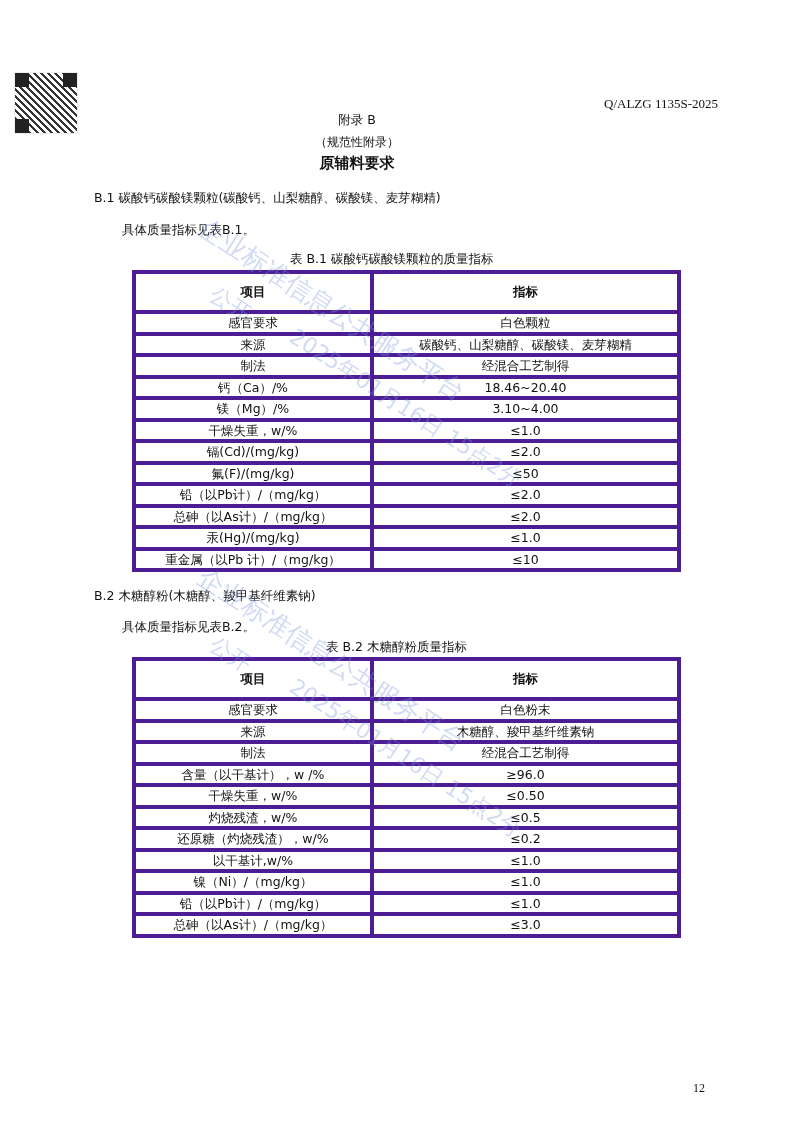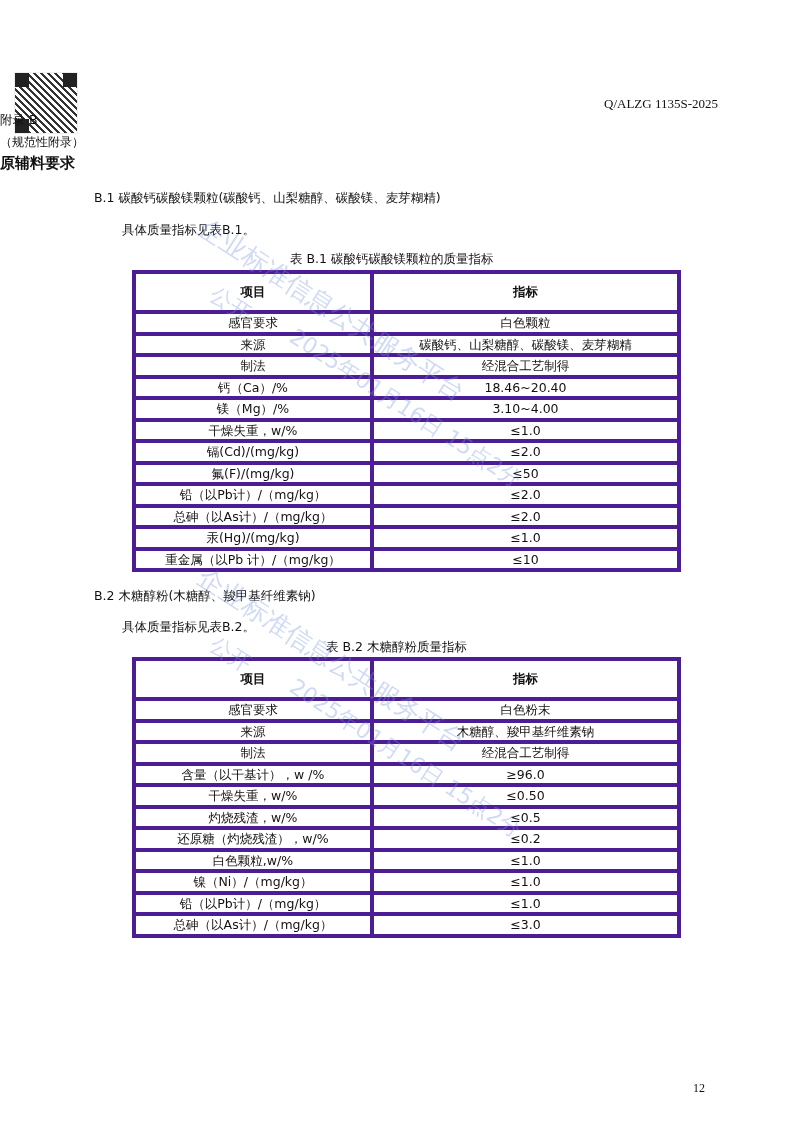--- a/index.html
+++ b/index.html
@@ -6,21 +6,21 @@
   body{width:794px;height:1123px;position:relative;overflow:hidden;font-family:"DejaVu Sans",sans-serif;color:#111;}
   .qr{position:absolute;left:14px;top:72px;width:62px;height:60px;
       background:
         linear-gradient(#222,#222) 0 0/14px 14px no-repeat,
         linear-gradient(#222,#222) 48px 0/14px 14px no-repeat,
         linear-gradient(#222,#222) 0 46px/14px 14px no-repeat,
         repeating-linear-gradient(45deg,#333 0 2px,#fff 2px 5px),
         repeating-linear-gradient(-45deg,#444 0 2px,transparent 2px 6px);
       border:1px solid #eee;}
   .std-no{position:absolute;right:76px;top:96px;font-family:"Liberation Serif",serif;font-size:13px;}
-  .center{position:absolute;left:0;width:714px;text-align:left;}
+  .center{position:absolute;left:0;width:714px;text-align:center;}
   .appendix{top:112px;font-size:12.5px;}
   .normative{top:134px;font-size:12px;}
   .main-title{top:154px;font-size:15px;font-weight:bold;}
   .sec{position:absolute;left:94px;font-size:12.5px;}
   .para{position:absolute;left:122px;font-size:12.5px;}
   .tcap{position:absolute;font-size:12.5px;}
   table{position:absolute;left:132px;width:549px;border-collapse:collapse;font-size:12.5px;}
   td,th{border:4px solid #4c1d95;text-align:center;padding:0;line-height:17.5px;font-weight:normal;}
   th{font-weight:bold;height:36px;}
   td.c1,th.c1{width:234px;}
@@ -134,21 +134,21 @@
       </tr>
       <tr>
         <td class="c1">灼烧残渣，w/%</td>
         <td>≤0.5</td>
       </tr>
       <tr>
         <td class="c1">还原糖（灼烧残渣），w/%</td>
         <td>≤0.2</td>
       </tr>
       <tr>
-        <td class="c1">白色颗粒,w/%</td>
+        <td class="c1">以干基计,w/%</td>
         <td>≤1.0</td>
       </tr>
       <tr>
         <td class="c1">镍（Ni）/（mg/kg）</td>
         <td>≤1.0</td>
       </tr>
       <tr>
         <td class="c1">铅（以Pb计）/（mg/kg）</td>
         <td>≤1.0</td>
       </tr>

